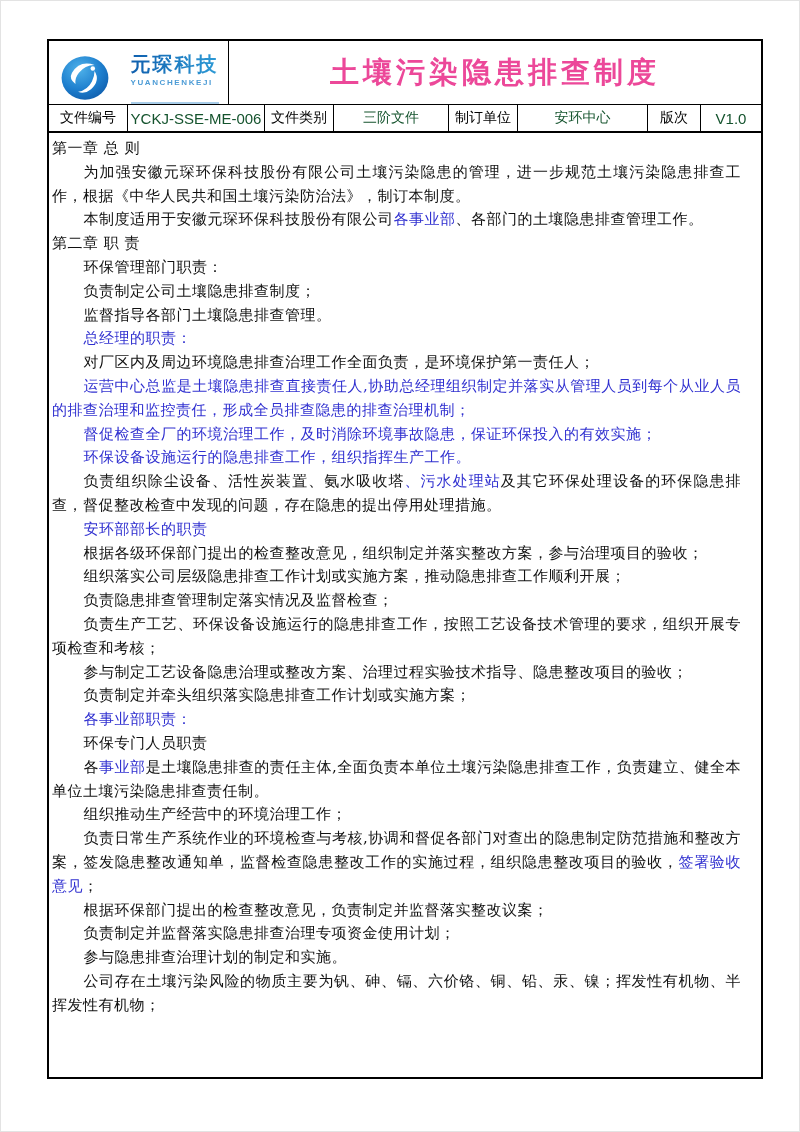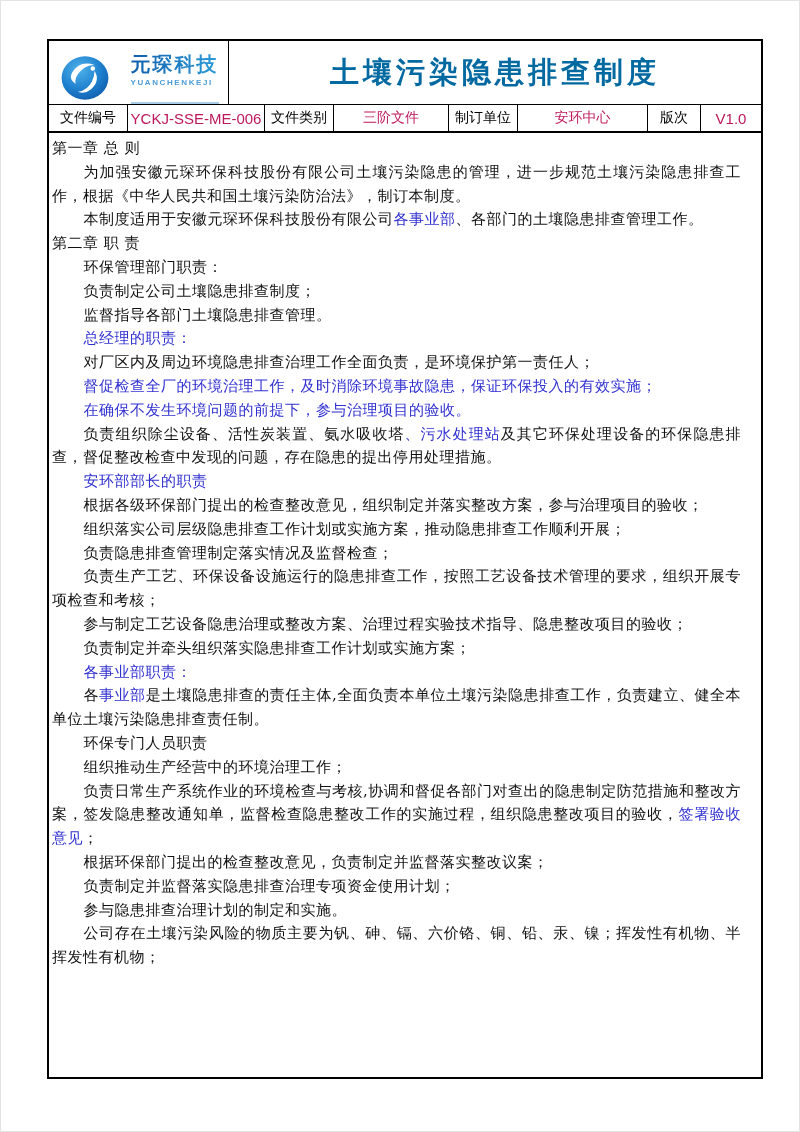--- a/index.html
+++ b/index.html
@@ -27,32 +27,32 @@
     background:linear-gradient(90deg,#0f5fae,#2e9bd6);
     -webkit-background-clip:text; background-clip:text; -webkit-text-fill-color:transparent;
   }
   .logo-en {
     font-family:"Liberation Sans", sans-serif; font-size:8px; font-weight:bold;
     letter-spacing:1.6px; color:#4d9cd6; border-bottom:2px solid #a8cde9;
     padding-bottom:15px; width:100%;
   }
   .title-cell { flex:1; display:flex; align-items:center; justify-content:center; }
   .doc-title {
-    font-size:29px; font-weight:bold; color:#0369a1; letter-spacing:4px;
+    font-size:29px; font-weight:bold; color:#ec4899; letter-spacing:4px;
     font-family:"DejaVu Serif", serif;
   }
   
   .info-row { display:flex; height:28px; border-bottom:2px solid #000; font-size:14px; }
   .cell {
     display:flex; align-items:center; justify-content:center;
     border-left:1px solid #000; height:100%; white-space:nowrap;
   }
   .cell:first-child { border-left:none; }
   .lbl { color:#000; }
-  .val { color:#be185d; }
+  .val { color:#14532d; }
   .latin { font-family:"Liberation Sans", sans-serif; font-size:15px; }
   .w1{width:78px} .w2{width:137px} .w3{width:69px} .w4{width:115px}
   .w5{width:69px} .w6{width:130px} .w7{width:53px} .w8{flex:1}
   
   .body {
     flex:1; padding:4px 20px 0 3px; overflow:hidden;
     font-size:15px; line-height:23.8px; color:#111;
     text-align:justify; letter-spacing:0.5px;
   }
   .body p { margin:0; }
@@ -105,33 +105,34 @@
     <div class="body">
         <p class="chapter"><span>第一章 总 则</span></p>
         <p class="para"><span>为加强安徽元琛环保科技股份有限公司土壤污染隐患的管理，进一步规范土壤污染隐患排查工作，根据《中华人民共和国土壤污染防治法》，制订本制度。</span></p>
         <p class="para"><span>本制度适用于安徽元琛环保科技股份有限公司</span><span class="blue">各事业部</span><span>、各部门的土壤隐患排查管理工作。</span></p>
         <p class="chapter"><span>第二章 职 责</span></p>
         <p class="para"><span>环保管理部门职责：</span></p>
         <p class="para"><span>负责制定公司土壤隐患排查制度；</span></p>
         <p class="para"><span>监督指导各部门土壤隐患排查管理。</span></p>
         <p class="para"><span class="blue">总经理的职责：</span></p>
         <p class="para"><span>对厂区内及周边环境隐患排查治理工作全面负责，是环境保护第一责任人；</span></p>
+        <p class="para"><span class="blue">运营中心总监是土壤隐患排查直接责任人,协助总经理组织制定并落实从管理人员到每个从业人员的排查治理和监控责任，形成全员排查隐患的排查治理机制；</span></p>
         <p class="para"><span class="blue">督促检查全厂的环境治理工作，及时消除环境事故隐患，保证环保投入的有效实施；</span></p>
-        <p class="para"><span class="blue">在确保不发生环境问题的前提下，参与治理项目的验收。</span></p>
+        <p class="para"><span class="blue">环保设备设施运行的隐患排查工作，组织指挥生产工作。</span></p>
         <p class="para"><span>负责组织除尘设备、活性炭装置、氨水吸收塔</span><span class="blue">、污水处理站</span><span>及其它环保处理设备的环保隐患排查，督促整改检查中发现的问题，存在隐患的提出停用处理措施。</span></p>
         <p class="para"><span class="blue">安环部部长的职责</span></p>
         <p class="para"><span>根据各级环保部门提出的检查整改意见，组织制定并落实整改方案，参与治理项目的验收；</span></p>
         <p class="para"><span>组织落实公司层级隐患排查工作计划或实施方案，推动隐患排查工作顺利开展；</span></p>
         <p class="para"><span>负责隐患排查管理制定落实情况及监督检查；</span></p>
         <p class="para"><span>负责生产工艺、环保设备设施运行的隐患排查工作，按照工艺设备技术管理的要求，组织开展专项检查和考核；</span></p>
         <p class="para"><span>参与制定工艺设备隐患治理或整改方案、治理过程实验技术指导、隐患整改项目的验收；</span></p>
         <p class="para"><span>负责制定并牵头组织落实隐患排查工作计划或实施方案；</span></p>
         <p class="para"><span class="blue">各事业部职责：</span></p>
+        <p class="para"><span>环保专门人员职责</span></p>
         <p class="para"><span>各</span><span class="blue">事业部</span><span>是土壤隐患排查的责任主体,全面负责本单位土壤污染隐患排查工作，负责建立、健全本单位土壤污染隐患排查责任制。</span></p>
-        <p class="para"><span>环保专门人员职责</span></p>
         <p class="para"><span>组织推动生产经营中的环境治理工作；</span></p>
         <p class="para"><span>负责日常生产系统作业的环境检查与考核,协调和督促各部门对查出的隐患制定防范措施和整改方案，签发隐患整改通知单，监督检查隐患整改工作的实施过程，组织隐患整改项目的验收，</span><span class="blue">签署验收意见</span><span>；</span></p>
         <p class="para"><span>根据环保部门提出的检查整改意见，负责制定并监督落实整改议案；</span></p>
         <p class="para"><span>负责制定并监督落实隐患排查治理专项资金使用计划；</span></p>
         <p class="para"><span>参与隐患排查治理计划的制定和实施。</span></p>
         <p class="para"><span>公司存在土壤污染风险的物质主要为钒、砷、镉、六价铬、铜、铅、汞、镍；挥发性有机物、半挥发性有机物；</span></p>
       </div>
 
   </div>
 </div>

